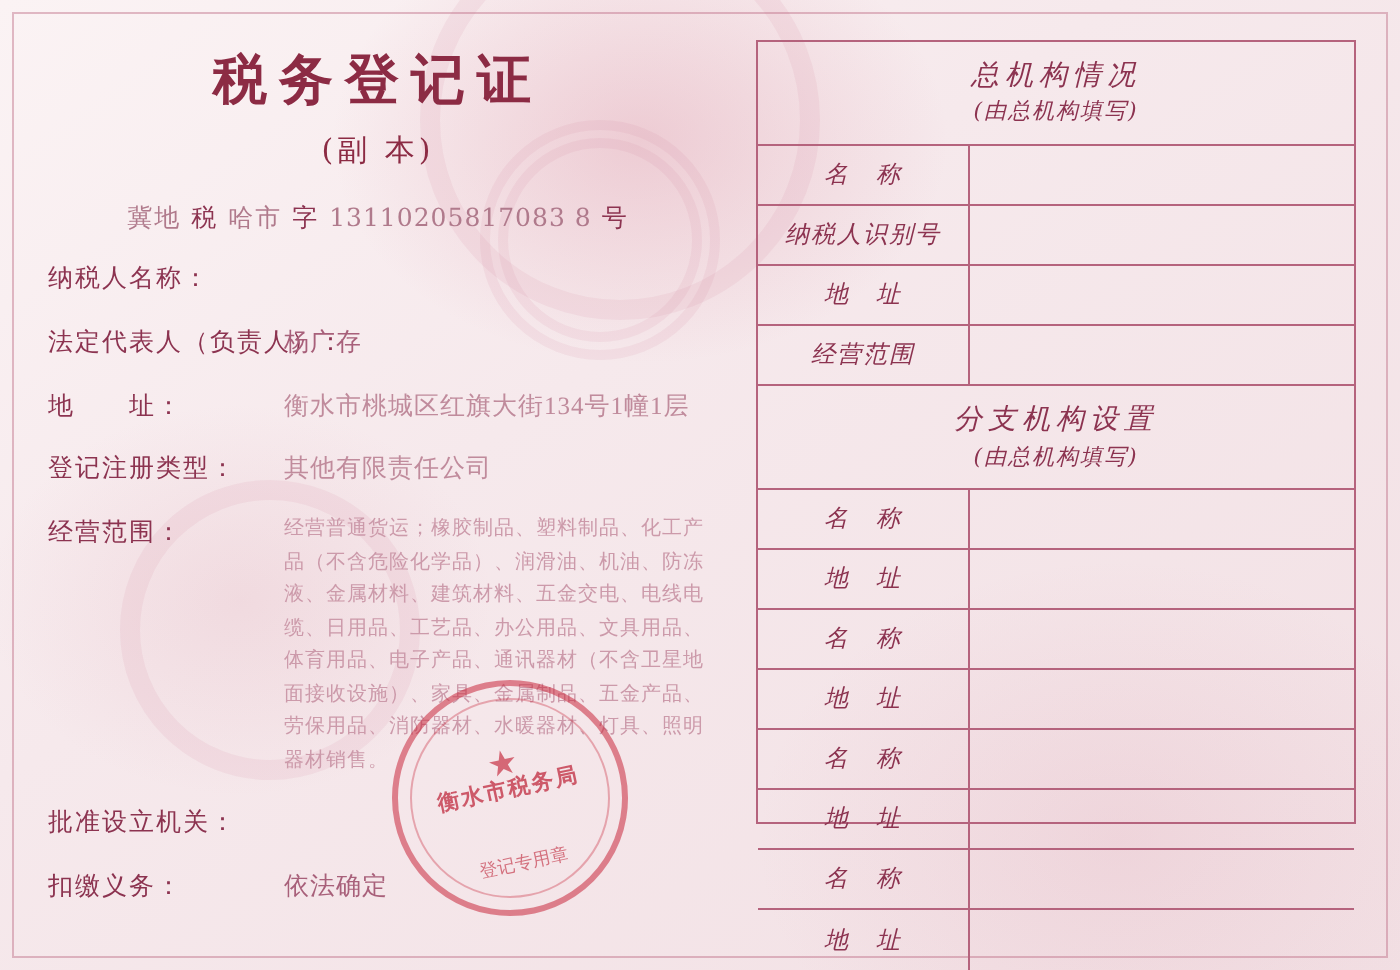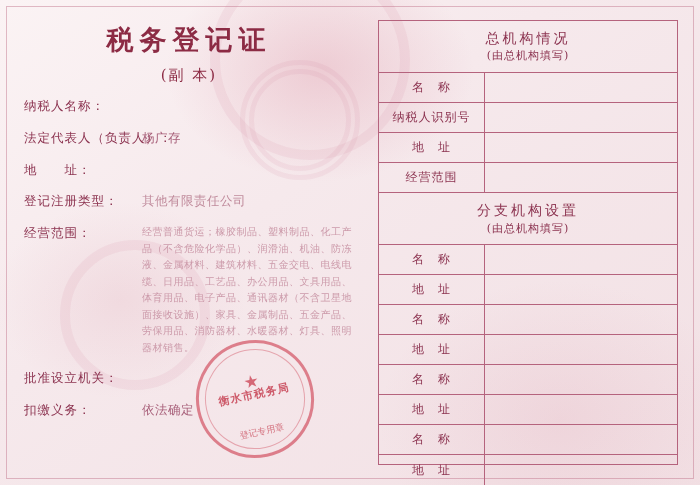--- a/index.html
+++ b/index.html
@@ -131,23 +131,24 @@
     left:0; right:0; bottom:16px;
     text-align:center;
     font-size:9px;
     color:rgba(190,35,55,0.6);
   }
 
   
   .right {
     position:absolute;
     left:378px; top:20px;
-    width:300px; height:445px;
+    width:300px; height:392px;
     border:1.5px solid #b5637d;
     color:#8c3350;
+    font-style:italic;
   }
   .sec-head {
     text-align:center;
     padding:7px 0 8px;
     border-bottom:1.5px solid #b5637d;
     line-height:1.45;
   }
   .sec-head .l1 { font-size:14px; letter-spacing:3px; }
   .sec-head .l2 { font-size:11px; letter-spacing:1px; }
   .trow {
@@ -174,31 +175,40 @@
 <div id="doc">
   <div class="wm" style="left:210px;top:-40px;width:200px;height:200px;"></div>
   <div class="wm wm2" style="left:240px;top:60px;width:120px;height:120px;"></div>
   <div class="wm" style="left:60px;top:240px;width:150px;height:150px;"></div>
   <div class="page-border"></div>
 
   <div class="left">
     <div class="title">税务登记证</div>
     <div class="subtitle">(副 本)</div>
 
+    <div class="numline">
+      <span>冀地</span>
+      <span class="strong">税</span>
+      <span>哈市</span>
+      <span class="strong">字</span>
+      <span class="code">13110205817083 8</span>
+      <span class="strong">号</span>
+    </div>
 
     <div class="rows">
       <div class="row">
         <div class="lbl">纳税人名称：</div>
       </div>
       <div class="row">
         <div class="lbl">法定代表人（负责人）：</div>
         <div class="val dark">杨广存</div>
       </div>
       <div class="row">
         <div class="lbl">地　　址：</div>
+        <div class="val">衡水市桃城区红旗大街134号1幢1层</div>
       </div>
       <div class="row">
         <div class="lbl">登记注册类型：</div>
         <div class="val">其他有限责任公司</div>
       </div>
       <div class="row">
         <div class="lbl">经营范围：</div>
         <div class="val multi">经营普通货运；橡胶制品、塑料制品、化工产品（不含危险化学品）、润滑油、机油、防冻液、金属材料、建筑材料、五金交电、电线电缆、日用品、工艺品、办公用品、文具用品、体育用品、电子产品、通讯器材（不含卫星地面接收设施）、家具、金属制品、五金产品、劳保用品、消防器材、水暖器材、灯具、照明器材销售。</div>
       </div>
       <div class="row">

